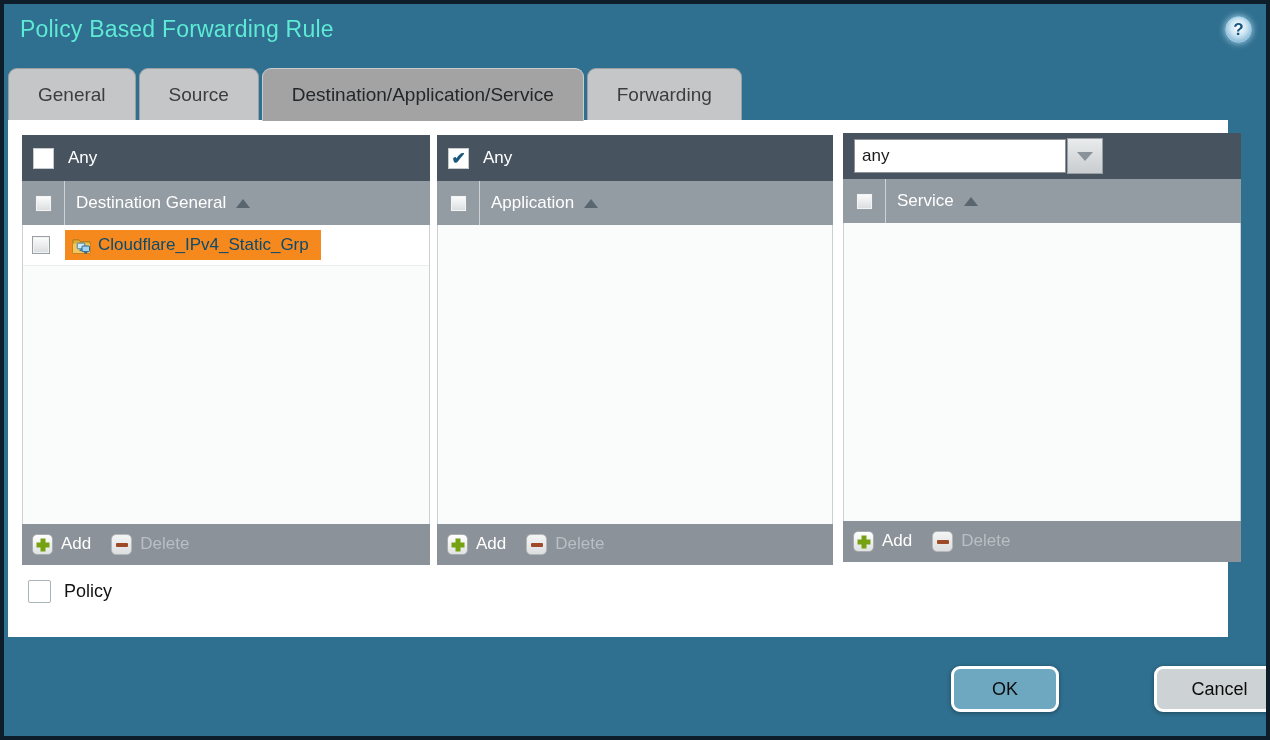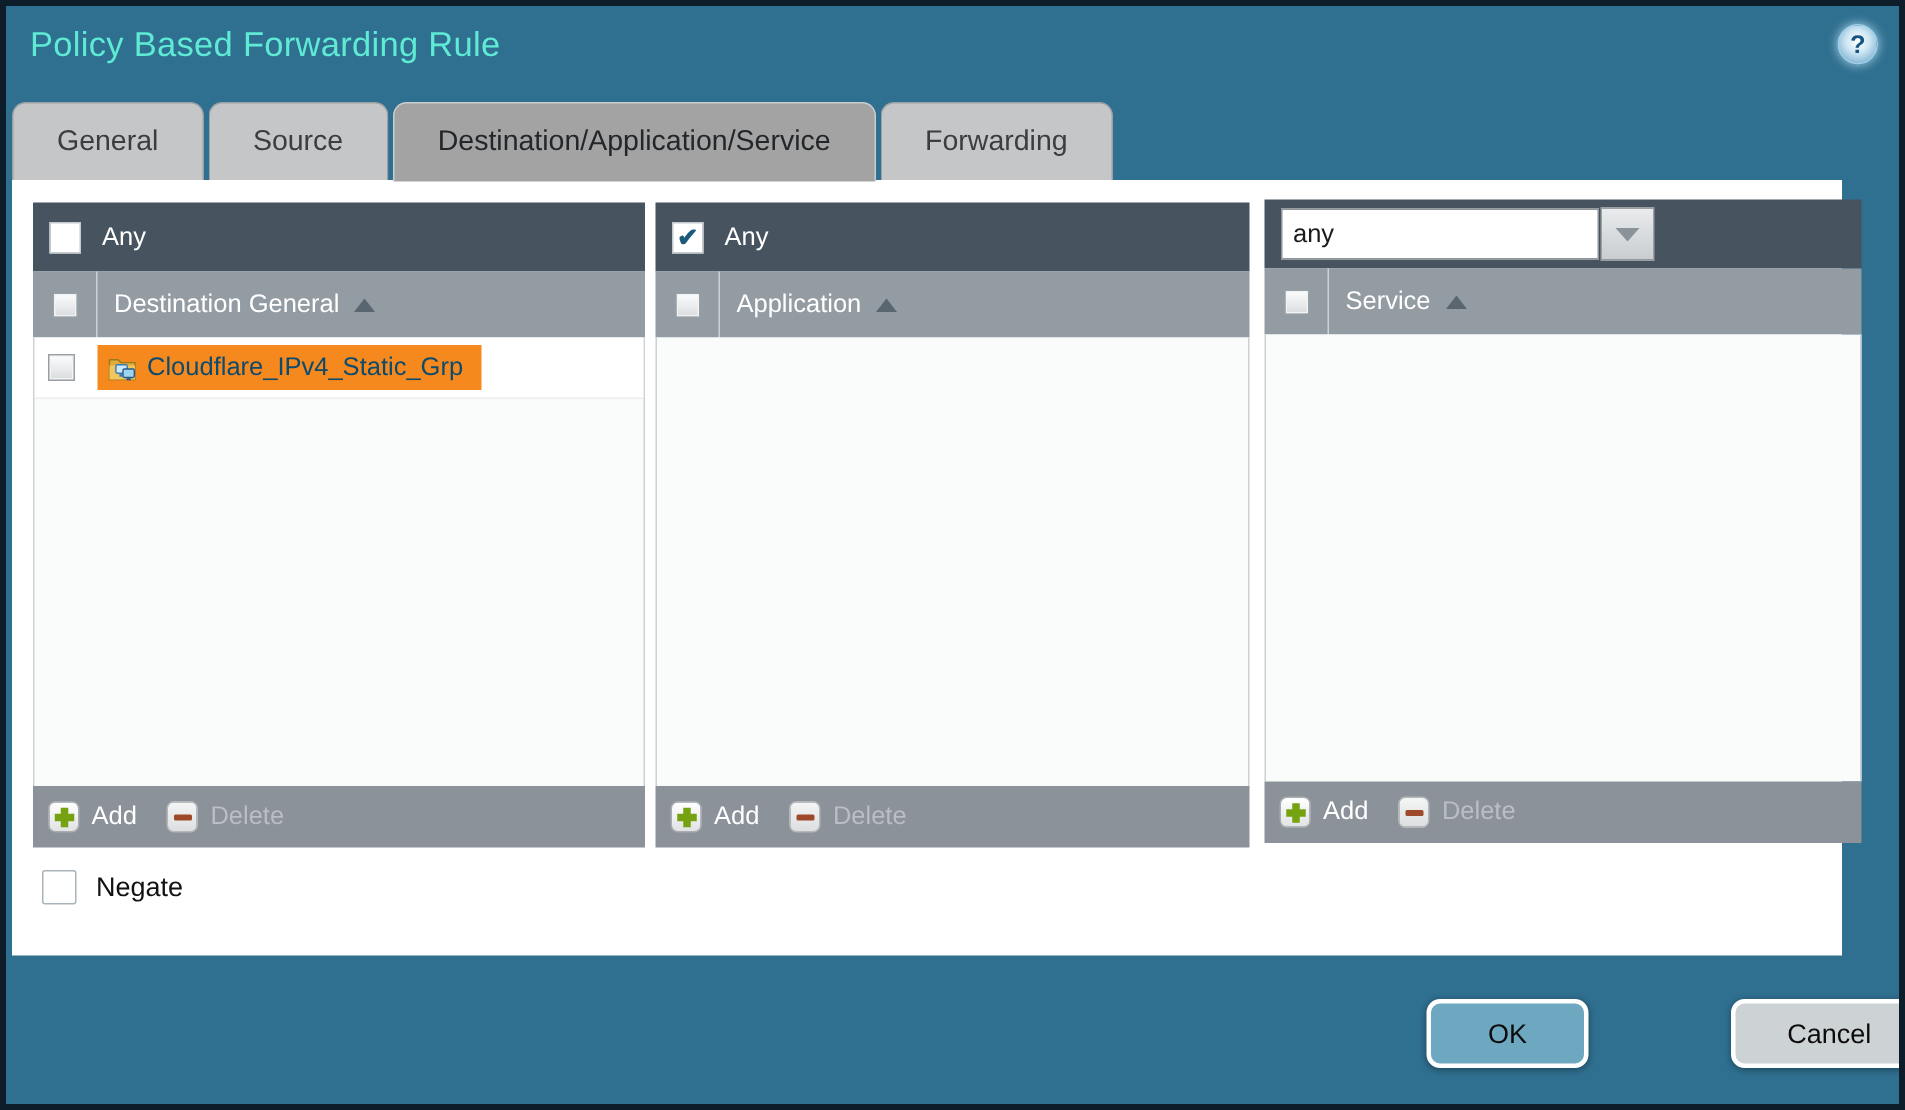--- a/index.html
+++ b/index.html
@@ -259,20 +259,20 @@
       </div>
       <div class="foot-btn disabled">
         <span class="mini-ico ico-minus"></span>
         <span>Delete</span>
       </div>
     </div>
   </div>
 
   <div class="negate">
     <div class="cb cb-negate"></div>
-    <span>Negate</span>
+    <span>Policy</span>
   </div>
 </div>
 
 <div class="action-btn btn-ok">OK</div>
 <div class="action-btn btn-cancel">Cancel</div>
 
 <div class="frame"></div>
 
 </body></html>

